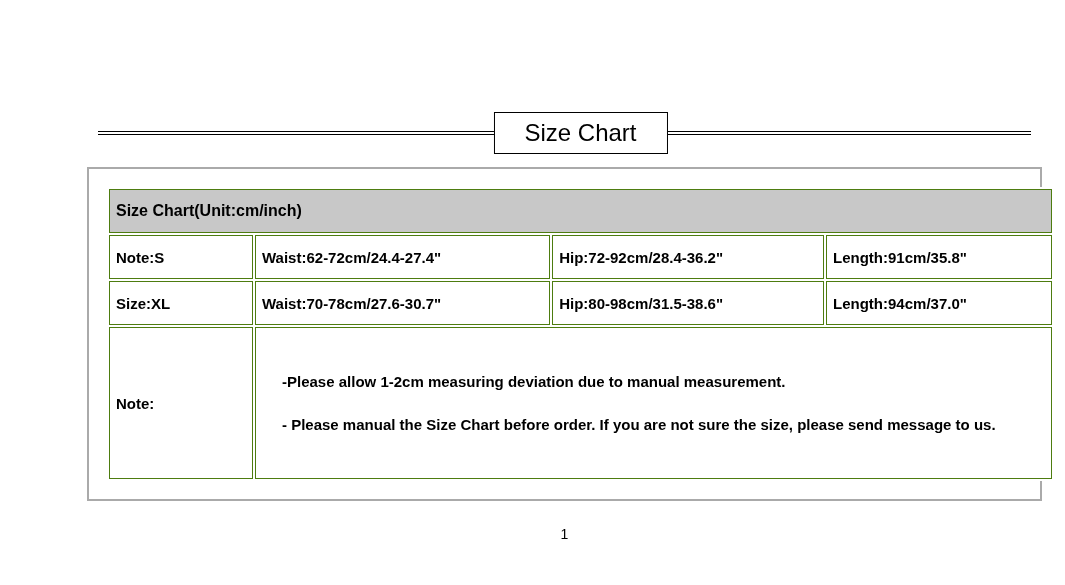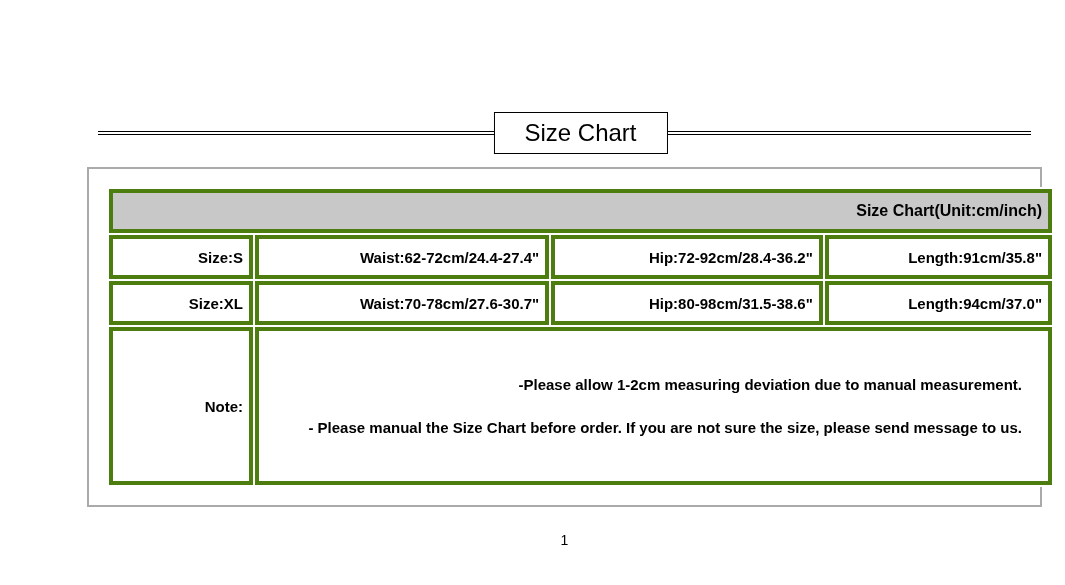--- a/index.html
+++ b/index.html
@@ -50,22 +50,22 @@
     table {
       width: 100%;
       border-collapse: separate;
       border-spacing: 2px;
       background: #fff;
       font-size: 15px;
       font-weight: bold;
       color: #000;
     }
     th, td {
-      border: 4px solid #4d7c0f;
-      text-align: right;
+      border: 1px solid #4d7c0f;
+      text-align: left;
       vertical-align: middle;
       height: 44px;
       padding: 4px 6px;
       background: #fff;
     }
     th {
       background: #c8c8c8;
       font-size: 16px;
     }
     .note-col {
@@ -89,21 +89,21 @@
   <div class="header-box">Size Chart</div>
 </div>
 
 <div class="table-wrap">
   <table>
     <tbody>
         <tr>
       <th colspan="4">Size Chart(Unit:cm/inch)</th>
     </tr>
     <tr>
-      <td>Size:S</td>
+      <td>Note:S</td>
       <td>Waist:62-72cm/24.4-27.4"</td>
       <td>Hip:72-92cm/28.4-36.2"</td>
       <td>Length:91cm/35.8"</td>
     </tr>
     <tr>
       <td>Size:XL</td>
       <td>Waist:70-78cm/27.6-30.7"</td>
       <td>Hip:80-98cm/31.5-38.6"</td>
       <td>Length:94cm/37.0"</td>
     </tr>

